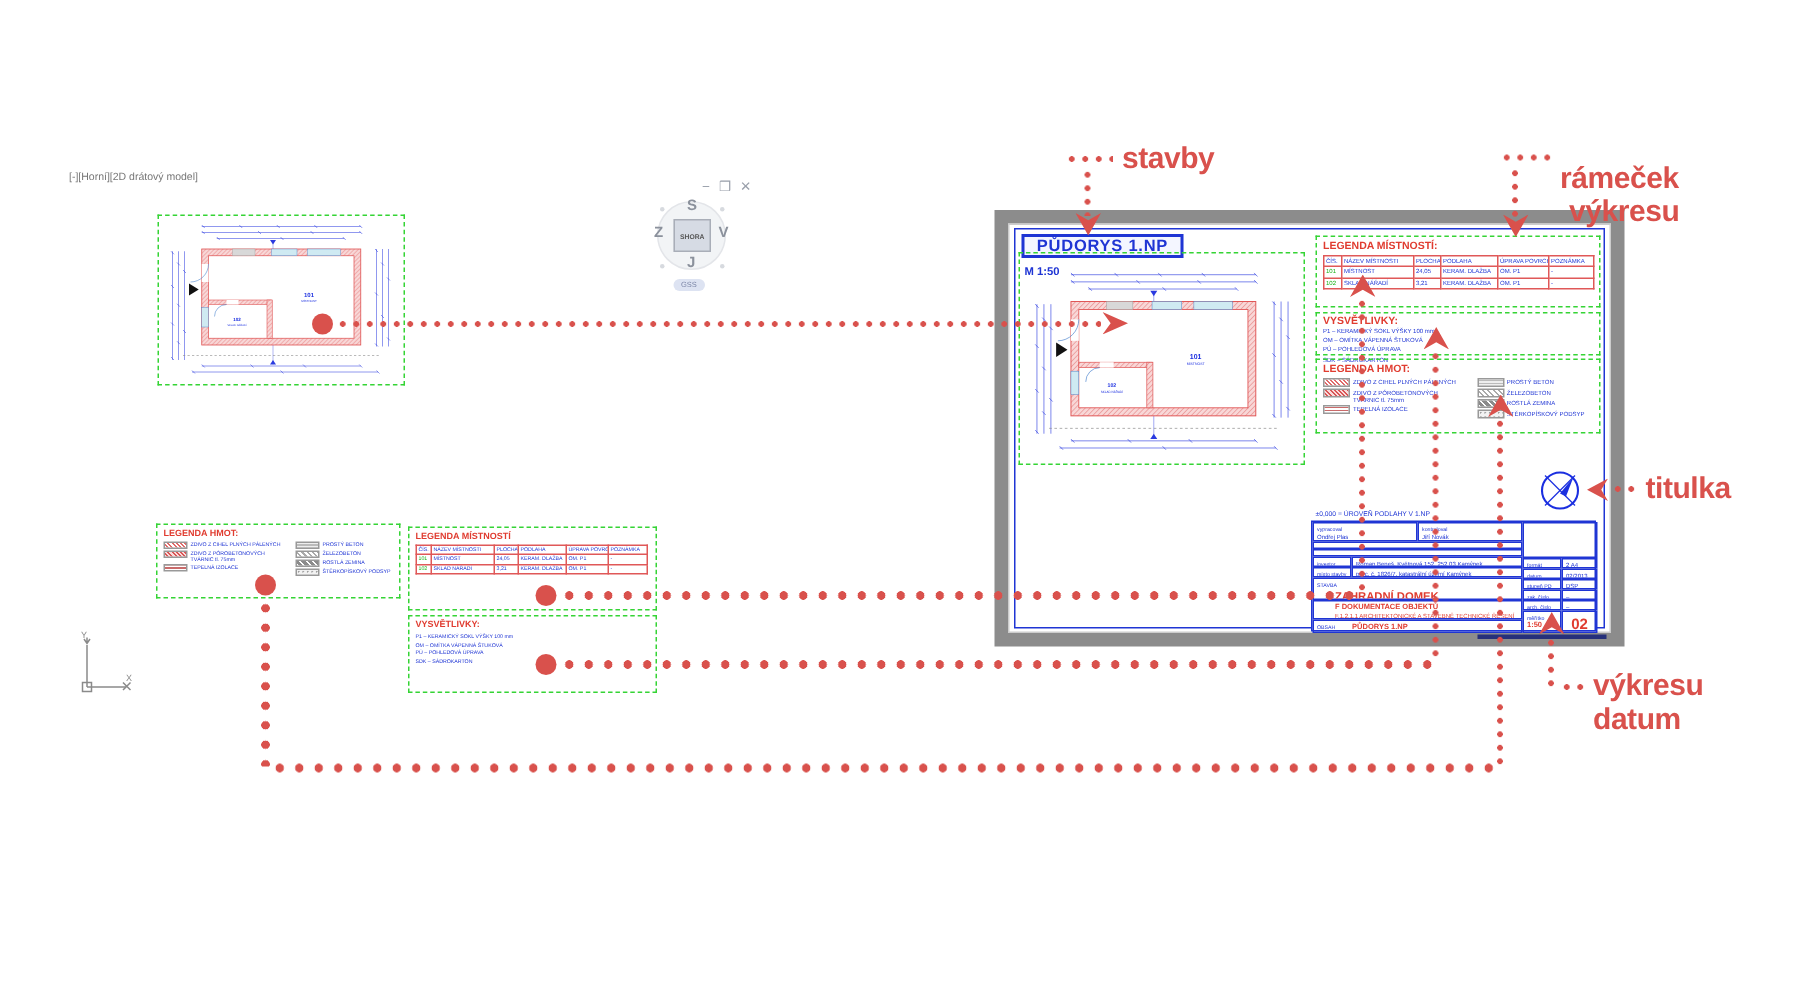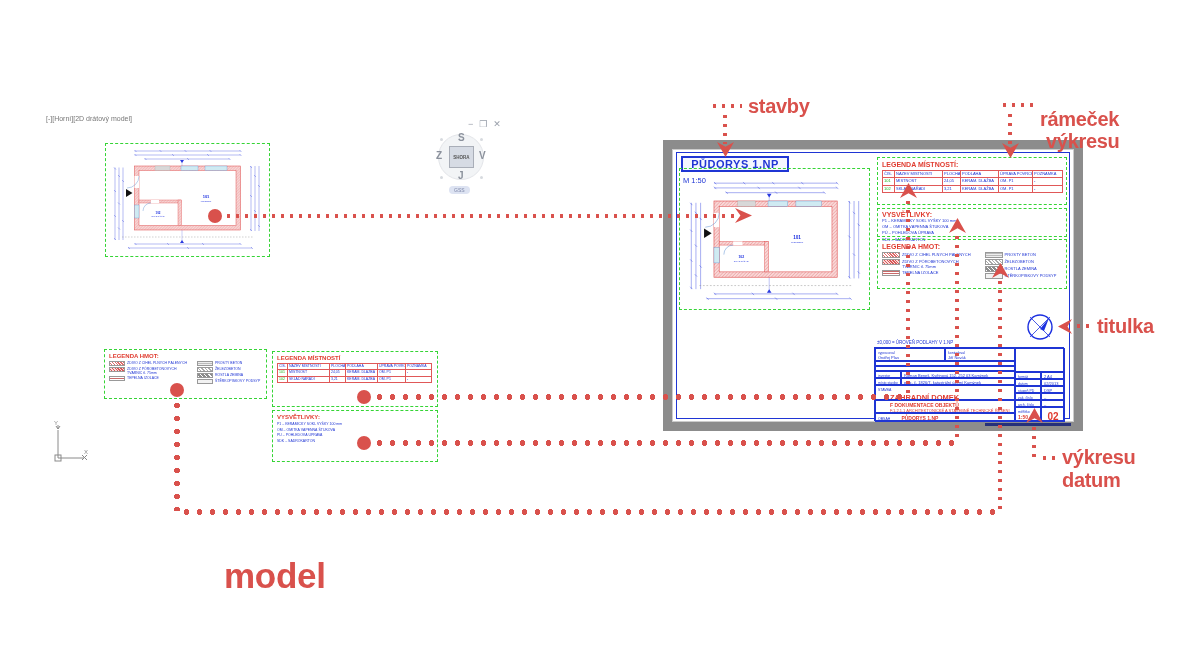--- a/index.html
+++ b/index.html
@@ -59,21 +59,21 @@
   .l .vys-line{font-size:4px;line-height:1.55;}
   .l .hmot-item{font-size:4px;line-height:1.25;}
   .l .sw{width:18px;height:6px;}
 
   
   .sheet-gray{background:var(--grayframe);}
   .sheet-paper{background:#fff;box-shadow:inset 0 0 0 1px #ccc;}
   .sheet-frame{border:1.5px solid var(--cadblue);}
   .title-box{border:2px solid var(--cadblue);background:#f4f6ff;display:flex;align-items:center;justify-content:center;}
   .title-box span{color:var(--cadblue);font-weight:bold;font-size:11px;letter-spacing:.5px;}
-  .scale-note{color:var(--cadblue);font-size:7.5px;font-weight:normal;text-align:center;}
+  .scale-note{color:var(--cadblue);font-size:7.5px;font-weight:bold;text-align:center;}
 
   
   .tb{border:1.5px solid var(--cadblue);background:#fff;font-size:4px;color:var(--cadblue);}
   .tb .cell{position:absolute;border:0.5px solid var(--cadblue);overflow:hidden;padding:1px 2px;white-space:nowrap;}
   .tb .lab{font-size:3.5px;color:var(--cadblue);}
   .tb .redbig{color:#e03c30;font-weight:bold;font-size:7.5px;}
   .tb .redmed{color:#e03c30;font-weight:bold;font-size:5px;}
   .tb .redsm{color:#e03c30;font-weight:bold;font-size:4px;}
   .tb .val{font-size:4px;}
   .above-tb{font-size:4.5px;color:var(--cadblue);white-space:nowrap;}
@@ -464,15 +464,14 @@
   <div class="abs dotline-h z2" style="left:1000px;top:103px;width:34px"></div>
   <div class="abs ann ann-md" style="left:1040px;top:108px">rámeček</div>
   <div class="abs ann ann-md" style="left:1046px;top:130px">výkresu</div>
   <div class="abs dotline-v z2" style="left:1008px;top:111px;height:34px"></div>
   <div class="abs chev chev-dn z2" style="left:1002px;top:143px"></div>
 
   <div class="abs chev chev-l z2" style="left:1058px;top:319px;width:14px"></div>
   <div class="abs dotline-h z2" style="left:1074px;top:324px;width:20px"></div>
   <div class="abs ann ann-md" style="left:1097px;top:315px">titulka</div>
 
-  <div class="abs ann ann-big" style="left:224px;top:556px">model</div>
 
 </div>
 
 </body></html>

